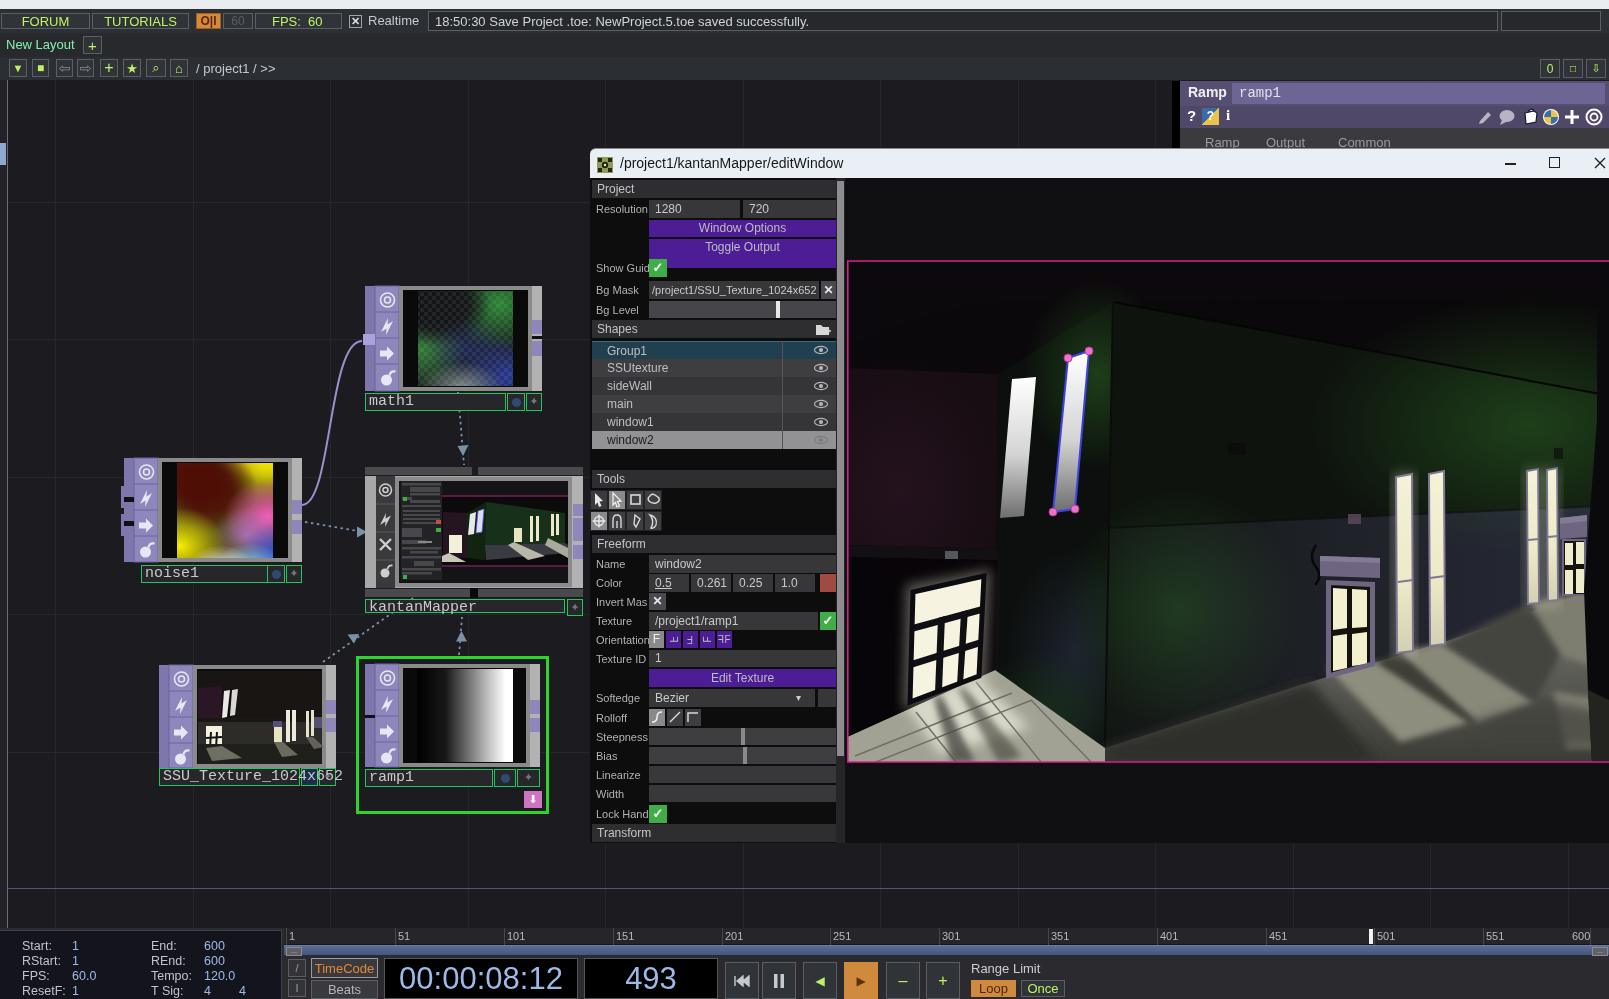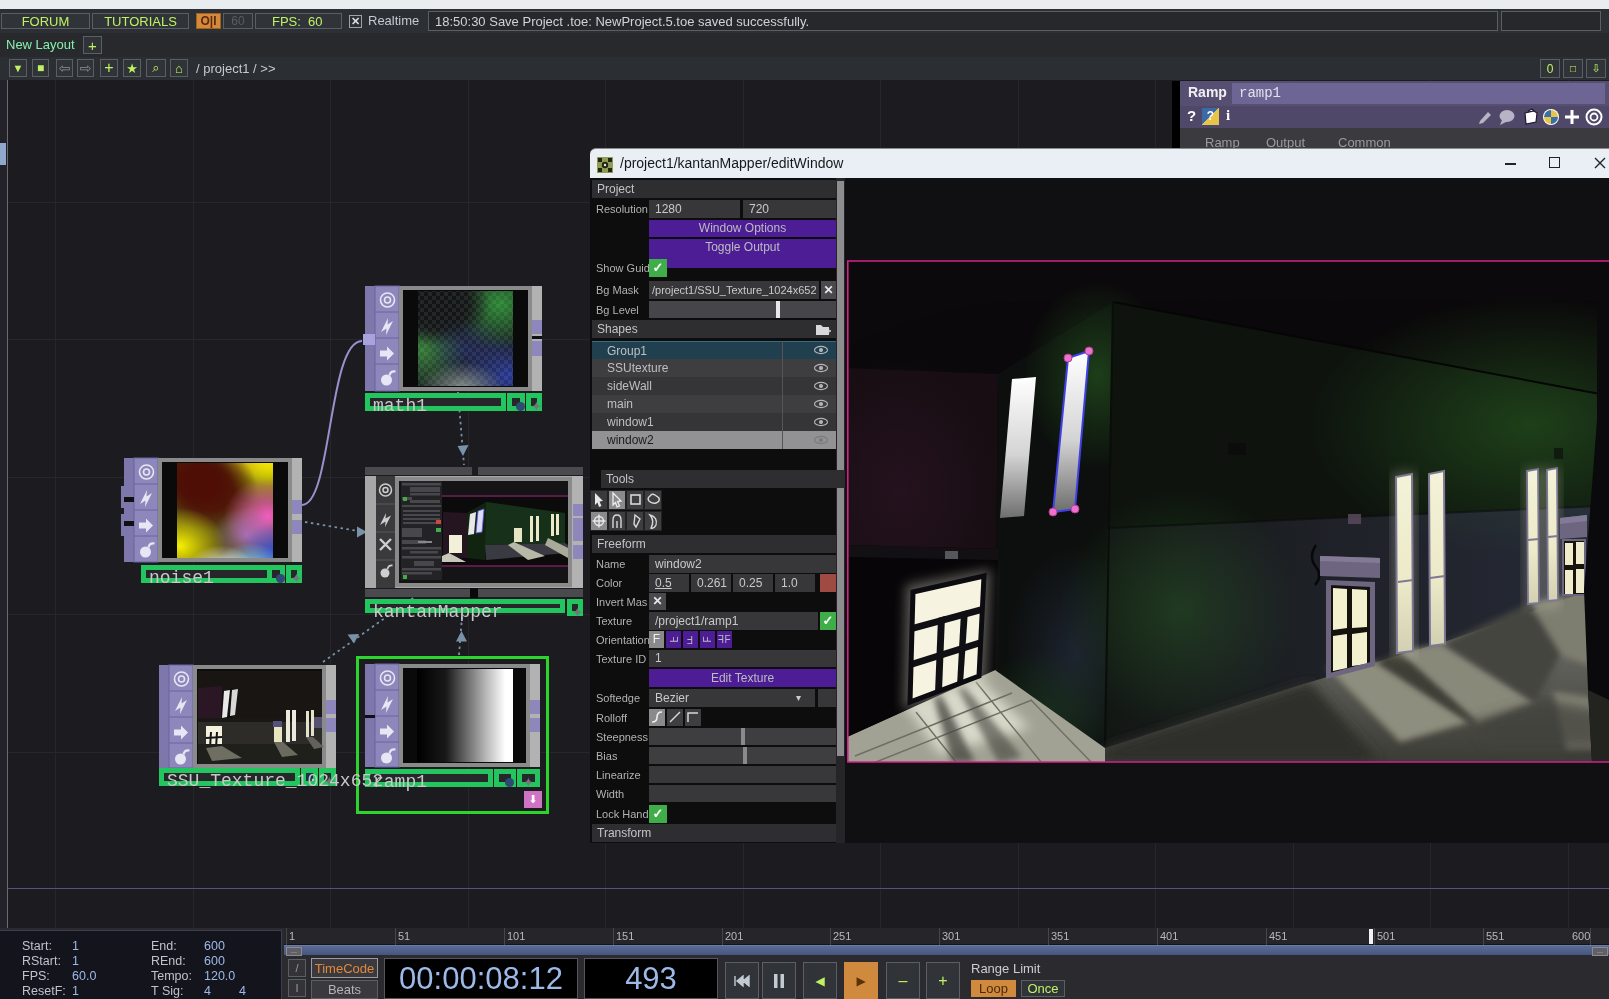--- a/index.html
+++ b/index.html
@@ -14,22 +14,22 @@
         overflow:hidden;}
   .pfield{position:absolute;background:#37373a;color:#c9c9cb;font-size:12px;
         box-sizing:border-box;padding-left:6px;overflow:hidden;white-space:nowrap;}
   .pbtn{position:absolute;background:#4c1d95;color:#bcbcbe;font-size:12px;
         text-align:center;box-sizing:border-box;}
   .slider{position:absolute;background:#45454a;}
   .gcheck{position:absolute;width:18px;height:18px;background:#3fae49;color:#fff;
         font-size:13px;text-align:center;line-height:18px;font-weight:bold;}
   .lrow{position:absolute;left:592px;width:220px;height:18px;color:#bfbfc1;font-size:12px;
         line-height:18px;padding-left:15px;box-sizing:border-box;}
-  .node-name{position:absolute;background:#26262b;border:5px solid #22c55e;
-        color:#c9c9c9;font-family:"Liberation Mono",monospace;font-size:18px;
+  .node-name{position:absolute;background:#26262b;border:1px solid #22c55e;
+        color:#c9c9c9;font-family:"Liberation Mono",monospace;font-size:15px;
         box-sizing:border-box;line-height:16px;padding-left:3px;white-space:nowrap;}
 </style>
 </head>
 <body>
 
 <div class="abs" id="network" style="left:0;top:80px;width:1609px;height:848px;background:#1b1b20;"></div>
 <svg class="abs" id="gridwires" style="left:0;top:0;" width="1609" height="999" viewBox="0 0 1609 999">
   <g stroke="#26262c" stroke-width="1">
     <line x1="55.5" y1="80" x2="55.5" y2="928"></line>
       <line x1="193.5" y1="80" x2="193.5" y2="928"></line>
@@ -506,21 +506,21 @@
         <circle cx="15" cy="63" r="1.5" fill="#b4b4b6"></circle>
       <ellipse cx="15" cy="81" rx="6.5" ry="3.6"></ellipse>
         <circle cx="15" cy="81" r="1.5" fill="#b4b4b6"></circle>
     </g>
     <g stroke="#7a7a7c" fill="none" stroke-width="1.1">
       <ellipse cx="15" cy="99" rx="6.5" ry="3.6"></ellipse>
         <circle cx="15" cy="99" r="1.5" fill="#7a7a7c"></circle>
     </g>
   </svg>
   <div class="abs" style="left:782px;top:341px;width:1px;height:108px;background:#555;"></div>
-  <div class="hdr" style="top:470px;margin-left:9px;">Tools</div>
+  <div class="hdr" style="top:470px;">Tools</div>
 
   <svg class="abs" style="left:590px;top:490px;" width="72" height="41" viewBox="0 0 72 41">
     <rect x="0.5" y="0.5" width="17" height="19" fill="#3a3a3d" stroke="#222"></rect>
     <rect x="18.5" y="0.5" width="17" height="19" fill="#8a8a8c" stroke="#222"></rect>
     <rect x="36.5" y="0.5" width="17" height="19" fill="#3e3e41" stroke="#222"></rect>
     <rect x="54.5" y="0.5" width="17" height="19" fill="#3e3e41" stroke="#222"></rect>
     <rect x="0.5" y="21.5" width="17" height="19" fill="#8a8a8c" stroke="#222"></rect>
     <rect x="18.5" y="21.5" width="17" height="19" fill="#3e3e41" stroke="#222"></rect>
     <rect x="36.5" y="21.5" width="17" height="19" fill="#3e3e41" stroke="#222"></rect>
     <rect x="54.5" y="21.5" width="17" height="19" fill="#3e3e41" stroke="#222"></rect>

